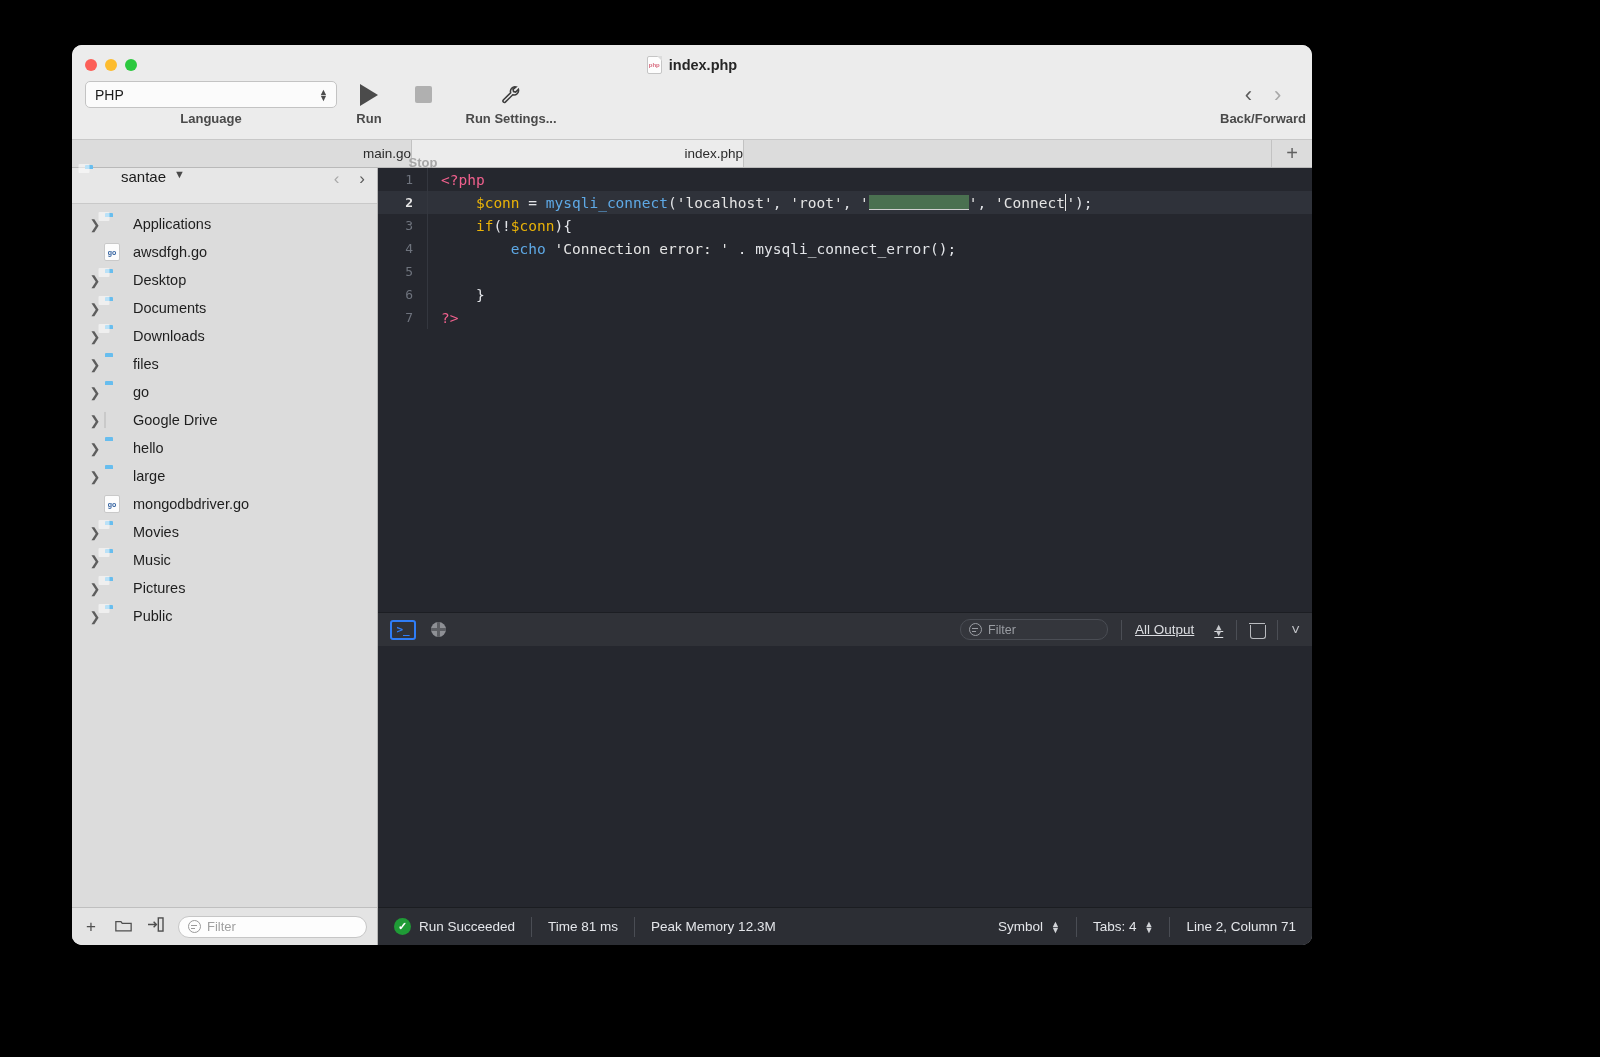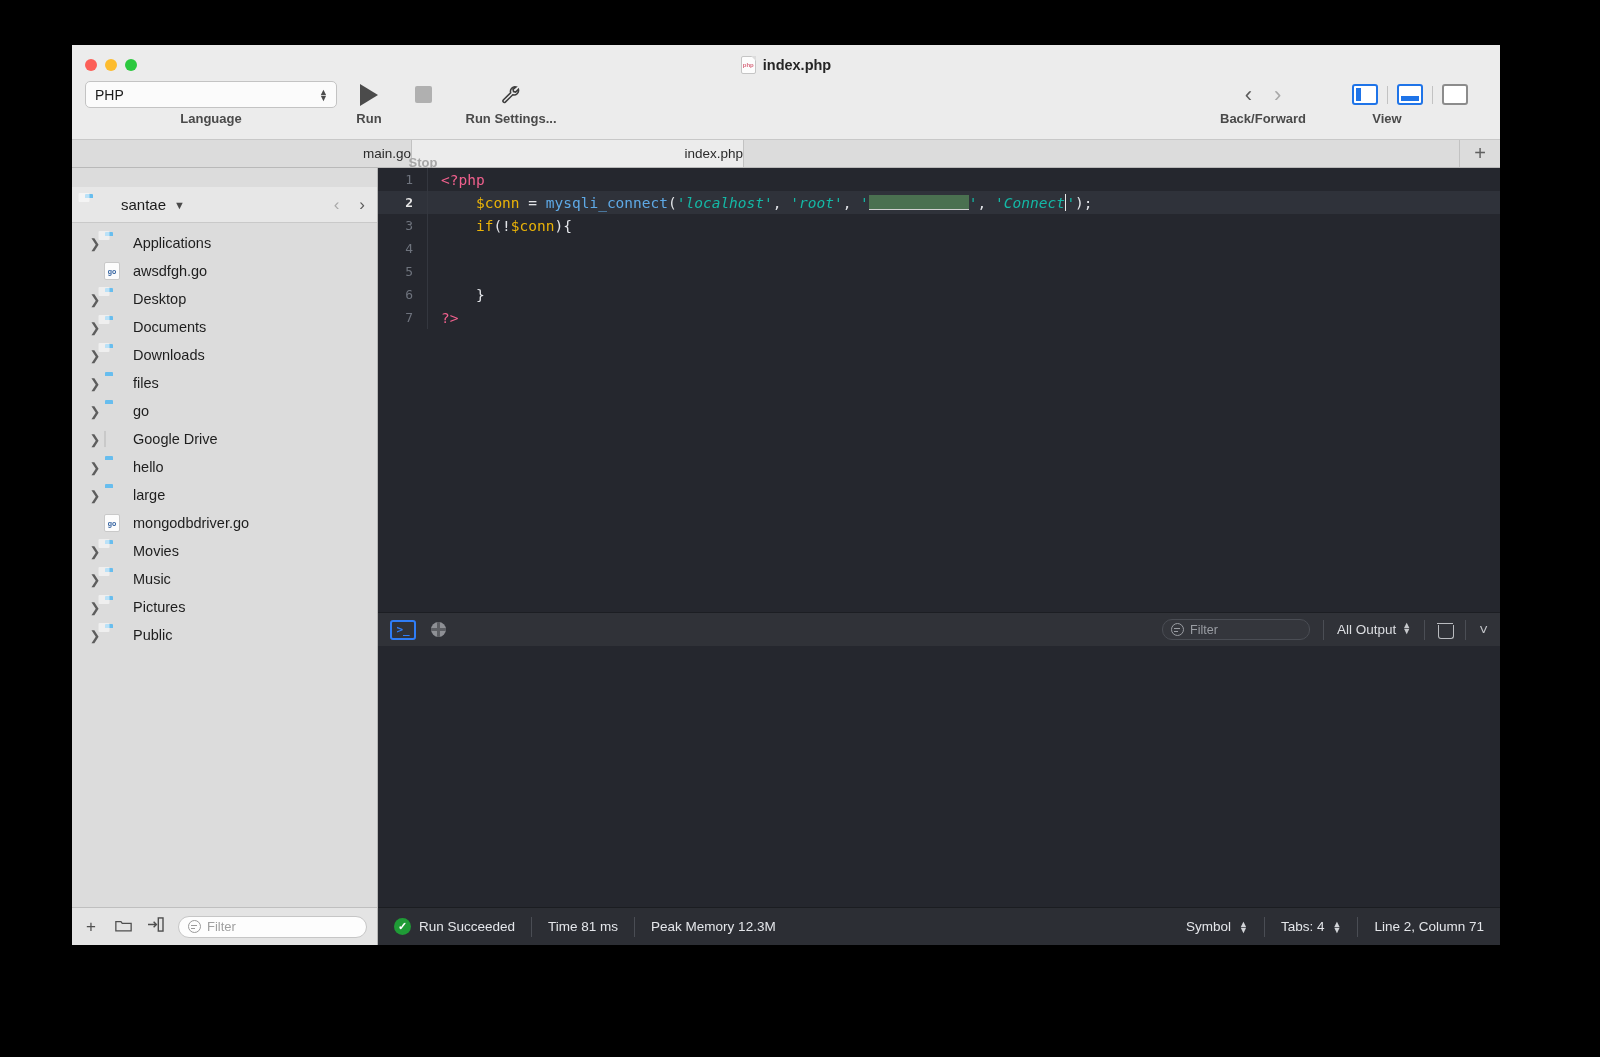--- a/index.html
+++ b/index.html
@@ -6,23 +6,23 @@
   html, body {
     width: 1600px; height: 1057px;
     background: #000000;
     font-family: "Liberation Sans", sans-serif;
     overflow: hidden;
   }
 
   #window {
     position: absolute;
     left: 72px; top: 45px;
-    width: 1428px; height: 900px;
+    width: 1240px; height: 900px;
     background: #ececec;
-    border-radius: 0;
+    border-radius: 10px;
     overflow: hidden;
     box-shadow: 0 10px 40px rgba(0,0,0,0.55);
   }
 
   
   .toolbar {
     position: relative;
     height: 95px;
     background: #ececec;
     border-bottom: 1px solid #c8c8c8;
@@ -139,24 +139,23 @@
   .body { display: flex; height: 777px; }
 
   
   .sidebar {
     width: 306px; background: #dcdcdc;
     display: flex; flex-direction: column;
     border-right: 1px solid #b5b5b5;
   }
   .sb-header {
     height: 36px; background: #e7e7e7;
-    display: flex; align-items: center; padding: 0 12px;
+    display: flex; align-items: flex-start; padding: 0 12px;
     border-bottom: 1px solid #c9c9c9;
     gap: 8px;
-    margin-top: 19px;
   }
   .sb-header .title { font-size: 15px; color: #1c1c1c; }
   .sb-header .caret { font-size: 11px; color: #4a4a4a; }
   .sb-nav { margin-left: auto; display: flex; gap: 20px; }
   .sb-nav .chev { font-size: 17px; }
 
   .tree { flex: 1; overflow: hidden; padding-top: 6px; }
   .row {
     height: 28px; display: flex; align-items: center;
     padding-left: 14px; font-size: 14.5px; color: #1e1e1e;
@@ -230,21 +229,21 @@
     color: #6e737d; font-size: 13px; flex: none;
     border-right: 1px solid #34373f; height: 23px;
     display: flex; align-items: center; justify-content: flex-end;
   }
   .code-line.cur .ln { color: #e6e6e6; font-weight: bold; }
   .code-text { padding-left: 13px; white-space: pre; }
 
   .tk-tag   { color: #f0608d; }
   .tk-var   { color: #eab308; }
   .tk-fn    { color: #5ea9e6; }
-  .tk-str   { color: #14b8a6; font-style: italic; }
+  .tk-str   { color: #e5e5e5; }
   .tk-kw    { color: #eab308; }
   .tk-plain { color: #e2e4e8; }
   .tk-op    { color: #e2e4e8; }
   .redact {
     display: inline-block; width: 100px; height: 15px;
     background: #4a7050; vertical-align: -2px;
     border-bottom: 1.5px solid #cfcfcf;
   }
   .caret-bar {
     display: inline-block; width: 1.5px; height: 17px;
@@ -281,21 +280,21 @@
   .console-right { margin-left: auto; display: flex; align-items: center; gap: 0; }
   .c-filter {
     width: 148px; height: 21px; background: #34363c;
     border: 1px solid #4a4d54; border-radius: 10px;
     display: flex; align-items: center; gap: 6px; padding: 0 8px;
     font-size: 12.5px; color: #9a9da3;
   }
   .c-filter .filter-ic { border-color: #9a9da3; }
   .c-filter .filter-ic::before, .c-filter .filter-ic::after { background: #9a9da3; }
   .csep { width: 1px; height: 20px; background: #4b4e55; margin: 0 13px; }
-  .c-sel { font-size: 13.5px; color: #dcdee2; display: flex; align-items: flex-start; gap: 6px; }
+  .c-sel { font-size: 13.5px; color: #dcdee2; display: flex; align-items: center; gap: 20px; text-decoration: underline; }
   .c-sel .stepper { position: static; transform:none; color: #c6c8cc; }
   .trash {
     width: 14px; height: 16px; position: relative;
   }
   .trash::before {
     content:""; position:absolute; left: 0; top: 3px; width: 14px; height: 13px;
     border: 1.4px solid #b9bbbf; border-top: none; border-radius: 0 0 3px 3px;
   }
   .trash::after {
     content:""; position:absolute; left: -1px; top: 1px; width: 16px; height: 1.6px;
@@ -536,20 +535,21 @@
           <div class="code-line cur">
             <span class="ln">2</span>
             <span class="code-text"><span class="tk-plain">    </span><span class="tk-var">$conn</span><span class="tk-op"> = </span><span class="tk-fn">mysqli_connect</span><span class="tk-plain">(</span><span class="tk-str">'localhost'</span><span class="tk-plain">, </span><span class="tk-str">'root'</span><span class="tk-plain">, </span><span class="tk-str">'</span><span class="redact"></span><span class="tk-str">'</span><span class="tk-plain">, </span><span class="tk-str">'Connect</span><span class="caret-bar"></span><span class="tk-str">'</span><span class="tk-plain">);</span></span>
           </div>
           <div class="code-line">
             <span class="ln">3</span>
             <span class="code-text"><span class="tk-plain">    </span><span class="tk-kw">if</span><span class="tk-plain">(!</span><span class="tk-var">$conn</span><span class="tk-plain">){</span></span>
           </div>
           <div class="code-line">
             <span class="ln">4</span>
+            <span class="code-text"><span class="tk-plain">        </span><span class="tk-fn">echo</span><span class="tk-plain"> </span><span class="tk-str">'Connection error: '</span><span class="tk-plain"> . </span><span class="tk-plain">mysqli_connect_error</span><span class="tk-plain">();</span></span>
           </div>
           <div class="code-line">
             <span class="ln">5</span>
             <span class="code-text"></span>
           </div>
           <div class="code-line">
             <span class="ln">6</span>
             <span class="code-text"><span class="tk-plain">    }</span></span>
           </div>
           <div class="code-line">

